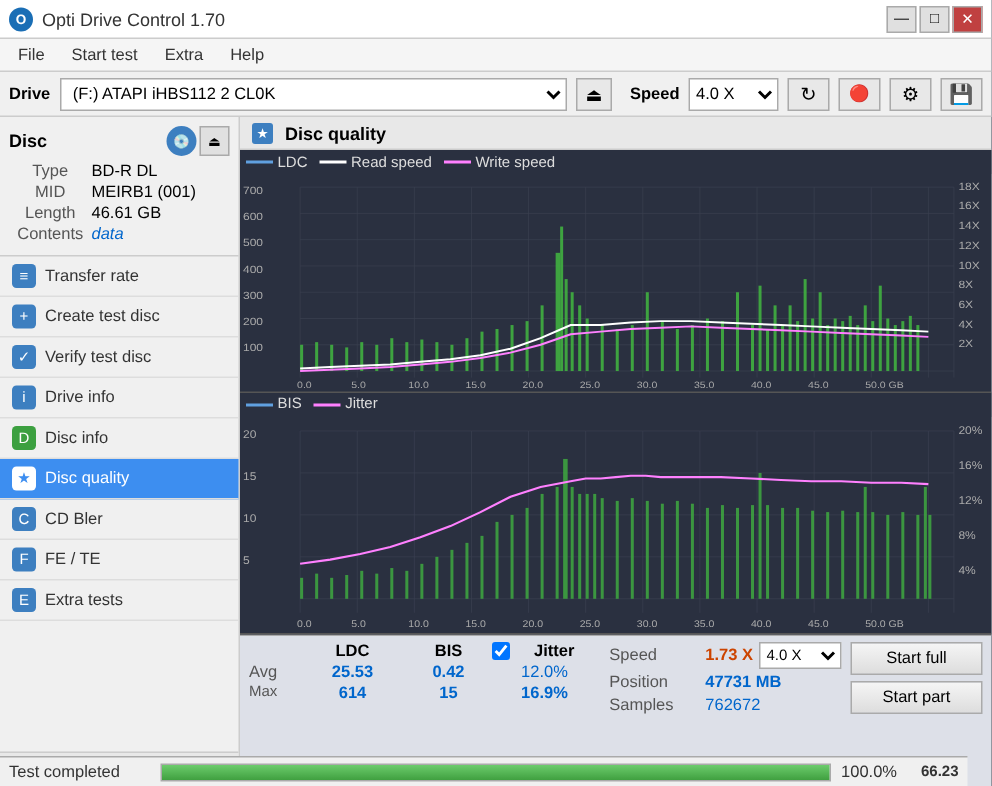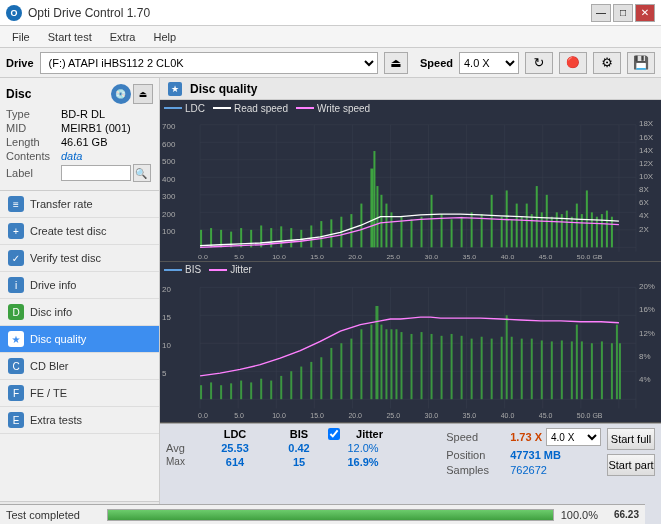--- a/index.html
+++ b/index.html
@@ -27,21 +27,21 @@
     
     #main { display: flex; height: calc(524px - 26px - 22px - 30px); }
     
     
     #sidebar { width: 160px; background: #f0f0f0; border-right: 1px solid #ccc; display: flex; flex-direction: column; }
     
     
     #disc-panel { border-bottom: 1px solid #ccc; padding: 6px; }
     #disc-header { display: flex; align-items: center; justify-content: space-between; margin-bottom: 4px; }
     .disc-row { display: flex; align-items: center; margin-bottom: 2px; font-size: 11px; }
-    .disc-row-label { color: #555; width: 55px; flex-shrink: 0; }
+    .disc-row-label { color: #555; width: 55px; flex-shrink: 0; text-align: center; }
     .disc-row-value { color: #000; }
     .disc-row-value.blue { color: #0066cc; font-style: italic; }
     #label-input { border: 1px solid #aaa; height: 16px; width: 70px; font-size: 10px; padding: 0 2px; }
     #label-btn { width: 18px; height: 18px; background: #e8e8e8; border: 1px solid #aaa; cursor: pointer; margin-left: 2px; display: flex; align-items: center; justify-content: center; font-size: 10px; }
     
     
     #sidebar-nav { flex: 1; }
     .nav-item { display: flex; align-items: center; gap: 6px; padding: 5px 8px; cursor: pointer; font-size: 11px; color: #333; border-bottom: 1px solid #ddd; }
     .nav-item.active { background: #3d8ef0; color: white; }
     .nav-icon { width: 16px; height: 16px; border-radius: 3px; display: flex; align-items: center; justify-content: center; font-size: 10px; flex-shrink: 0; }
@@ -64,21 +64,21 @@
     
     #charts { flex: 1; display: flex; flex-direction: column; }
     
     
     .chart-container { flex: 1; position: relative; background: #2a3040; border-bottom: 1px solid #555; }
     .legend-item { display: flex; align-items: center; gap: 3px; }
     .legend-text { color: #ddd; font-size: 10px; }
     
     
     #stats-area { background: #e8e8e8; border-top: 1px solid #ccc; padding: 4px 8px; display: flex; gap: 20px; align-items: flex-start; }
-    .action-btn { width: 48px; height: 22px; background: linear-gradient(to bottom, #f5f5f5, #ddd); border: 1px solid #aaa; cursor: pointer; font-size: 11px; text-align: center; display: flex; align-items: center; justify-content: center; }
+    .action-btn { width: 88px; height: 22px; background: linear-gradient(to bottom, #f5f5f5, #ddd); border: 1px solid #aaa; cursor: pointer; font-size: 11px; text-align: center; display: flex; align-items: center; justify-content: center; }
     
     
     .chart-svg { position: absolute; top: 0; left: 0; width: 100%; height: 100%; }
     
     
     #bottom-area { position: relative; height: 20px; background: #f0f0f0; border-top: 1px solid #ccc; }
   </style>
 </head>
 <body>
 
@@ -137,25 +137,20 @@
         <span class="disc-row-label">MID</span>
         <span class="disc-row-value">MEIRB1 (001)</span>
       </div>
       <div class="disc-row">
         <span class="disc-row-label">Length</span>
         <span class="disc-row-value">46.61 GB</span>
       </div>
       <div class="disc-row">
         <span class="disc-row-label">Contents</span>
         <span class="disc-row-value blue">data</span>
-      </div>
-      <div class="disc-row">
-        <span class="disc-row-label">Label</span>
-        <input id="label-input" type="text" value="" style="">
-        <button id="label-btn">🔍</button>
       </div>
     </div>
 
     <div id="sidebar-nav">
       <div class="nav-item">
         <div class="nav-icon blue">≡</div>
         <span>Transfer rate</span>
       </div>
       <div class="nav-item">
         <div class="nav-icon blue">+</div>

